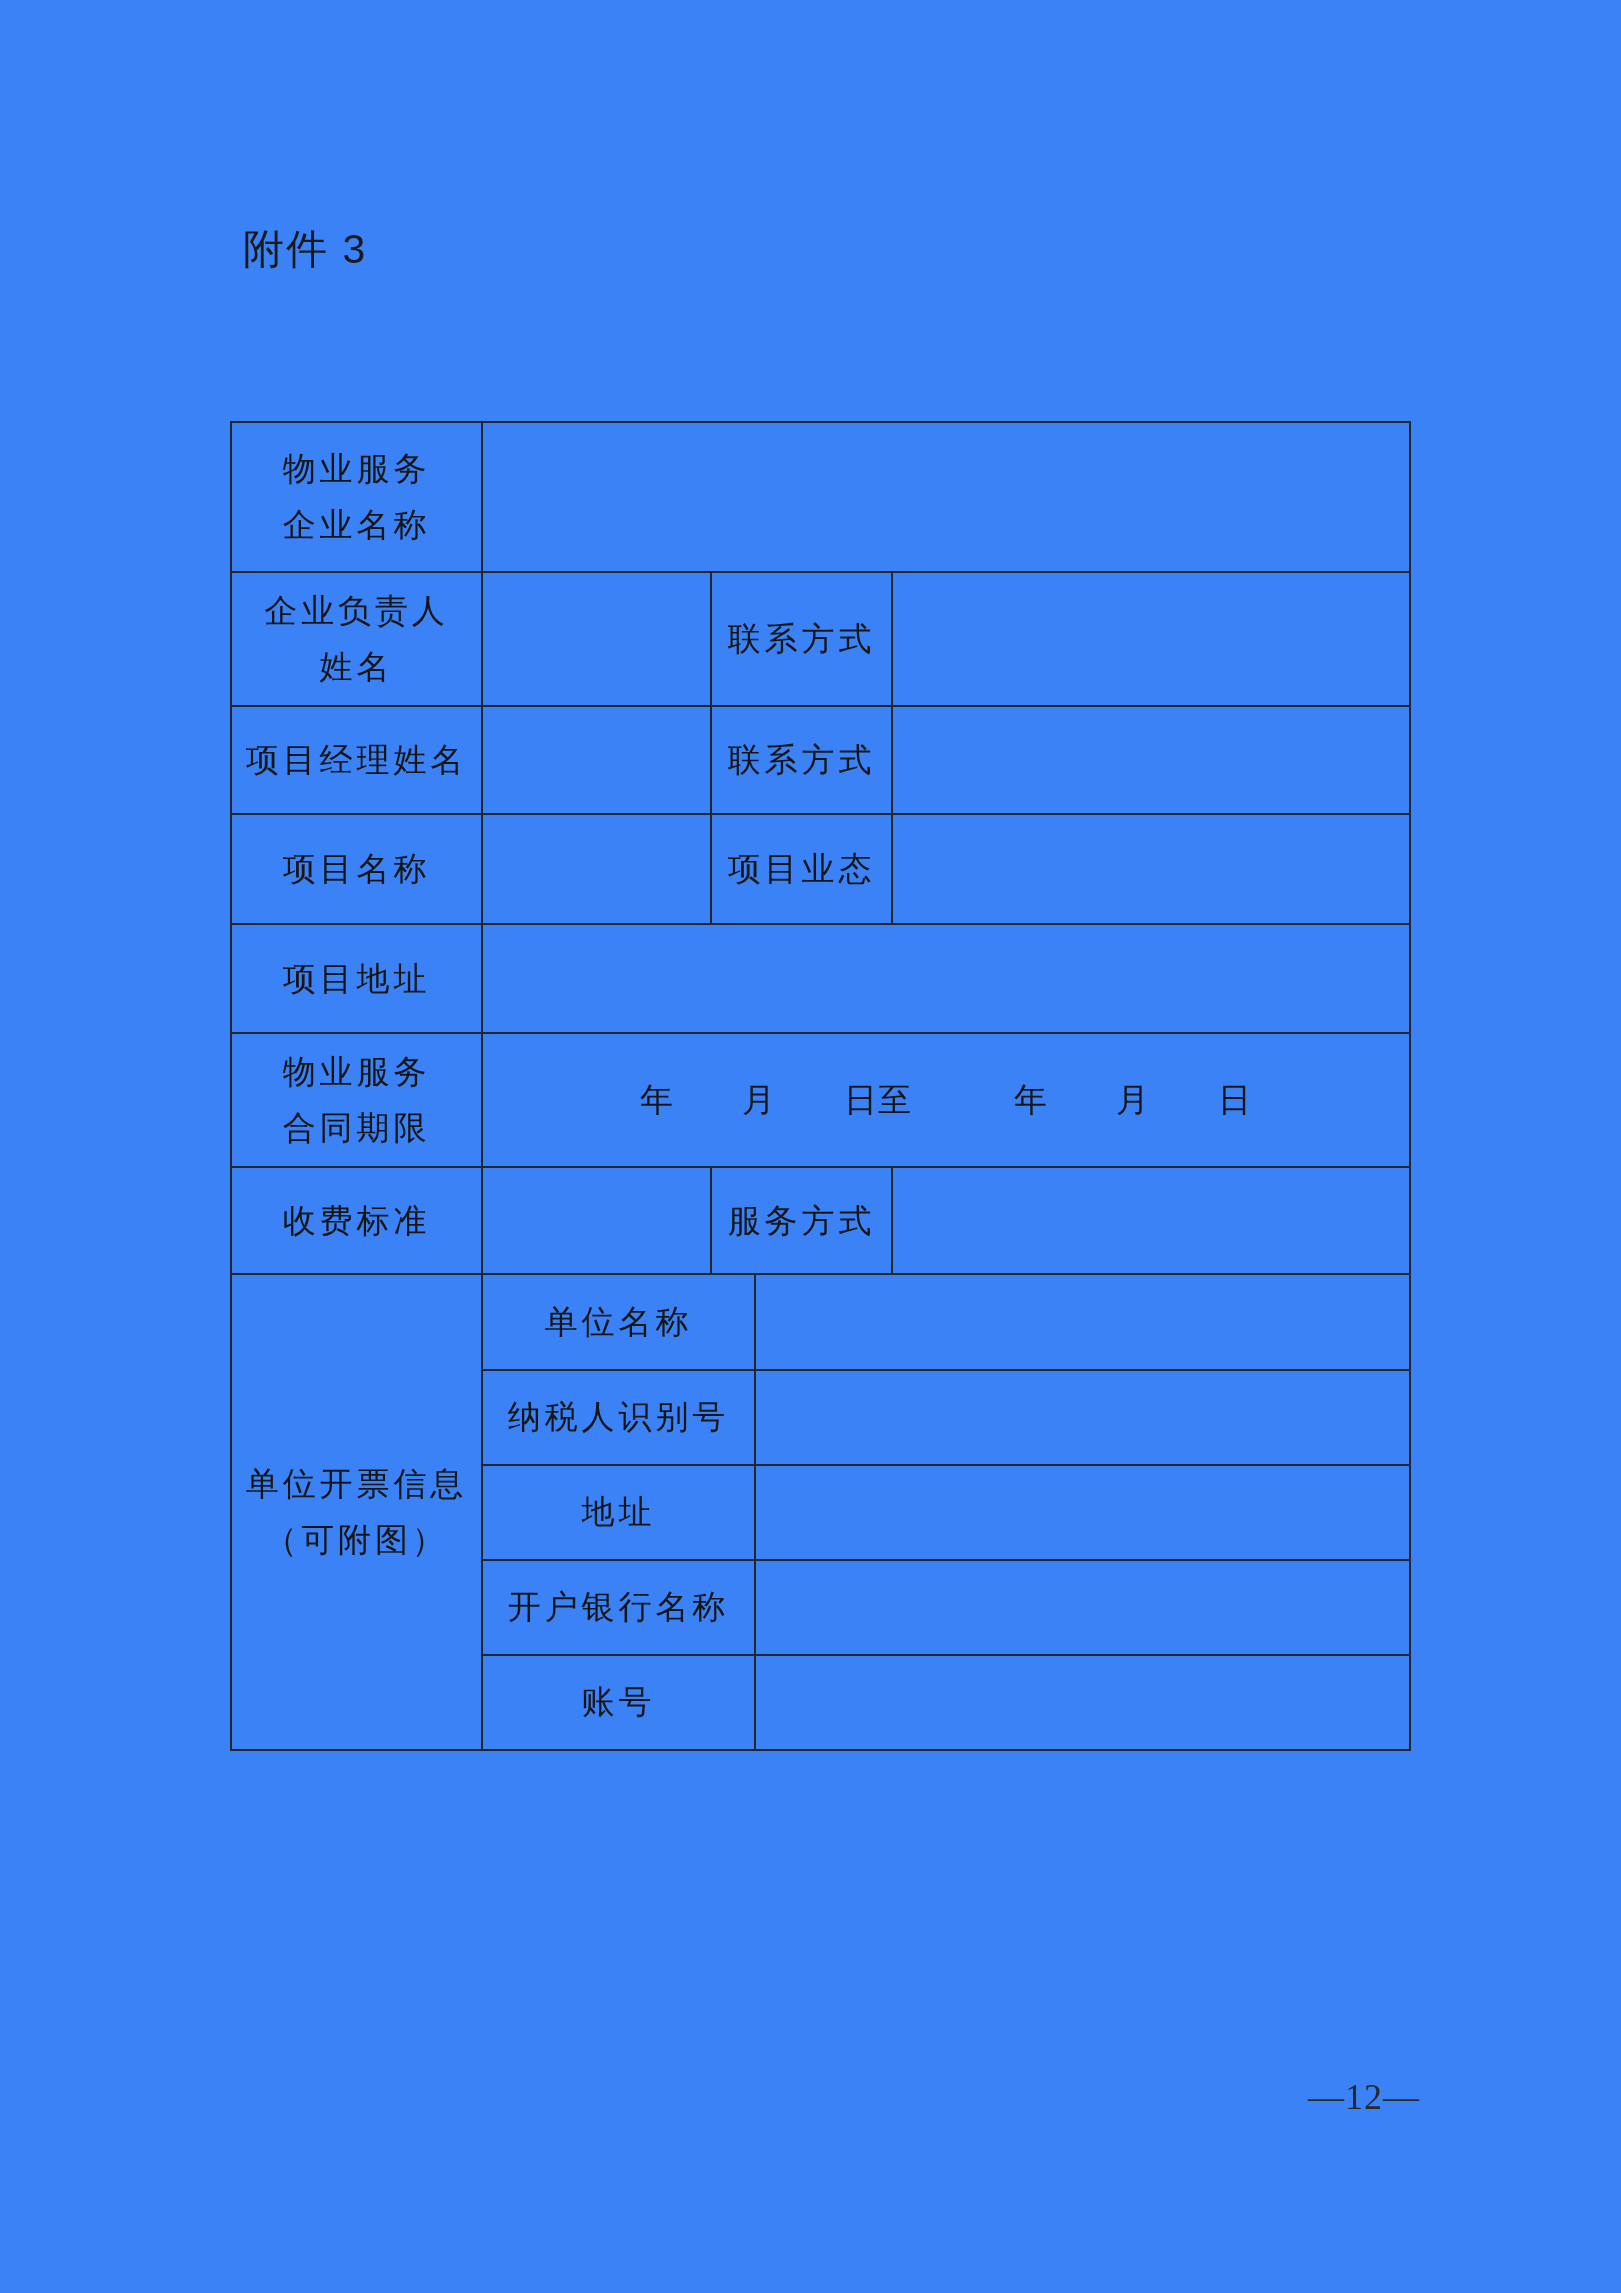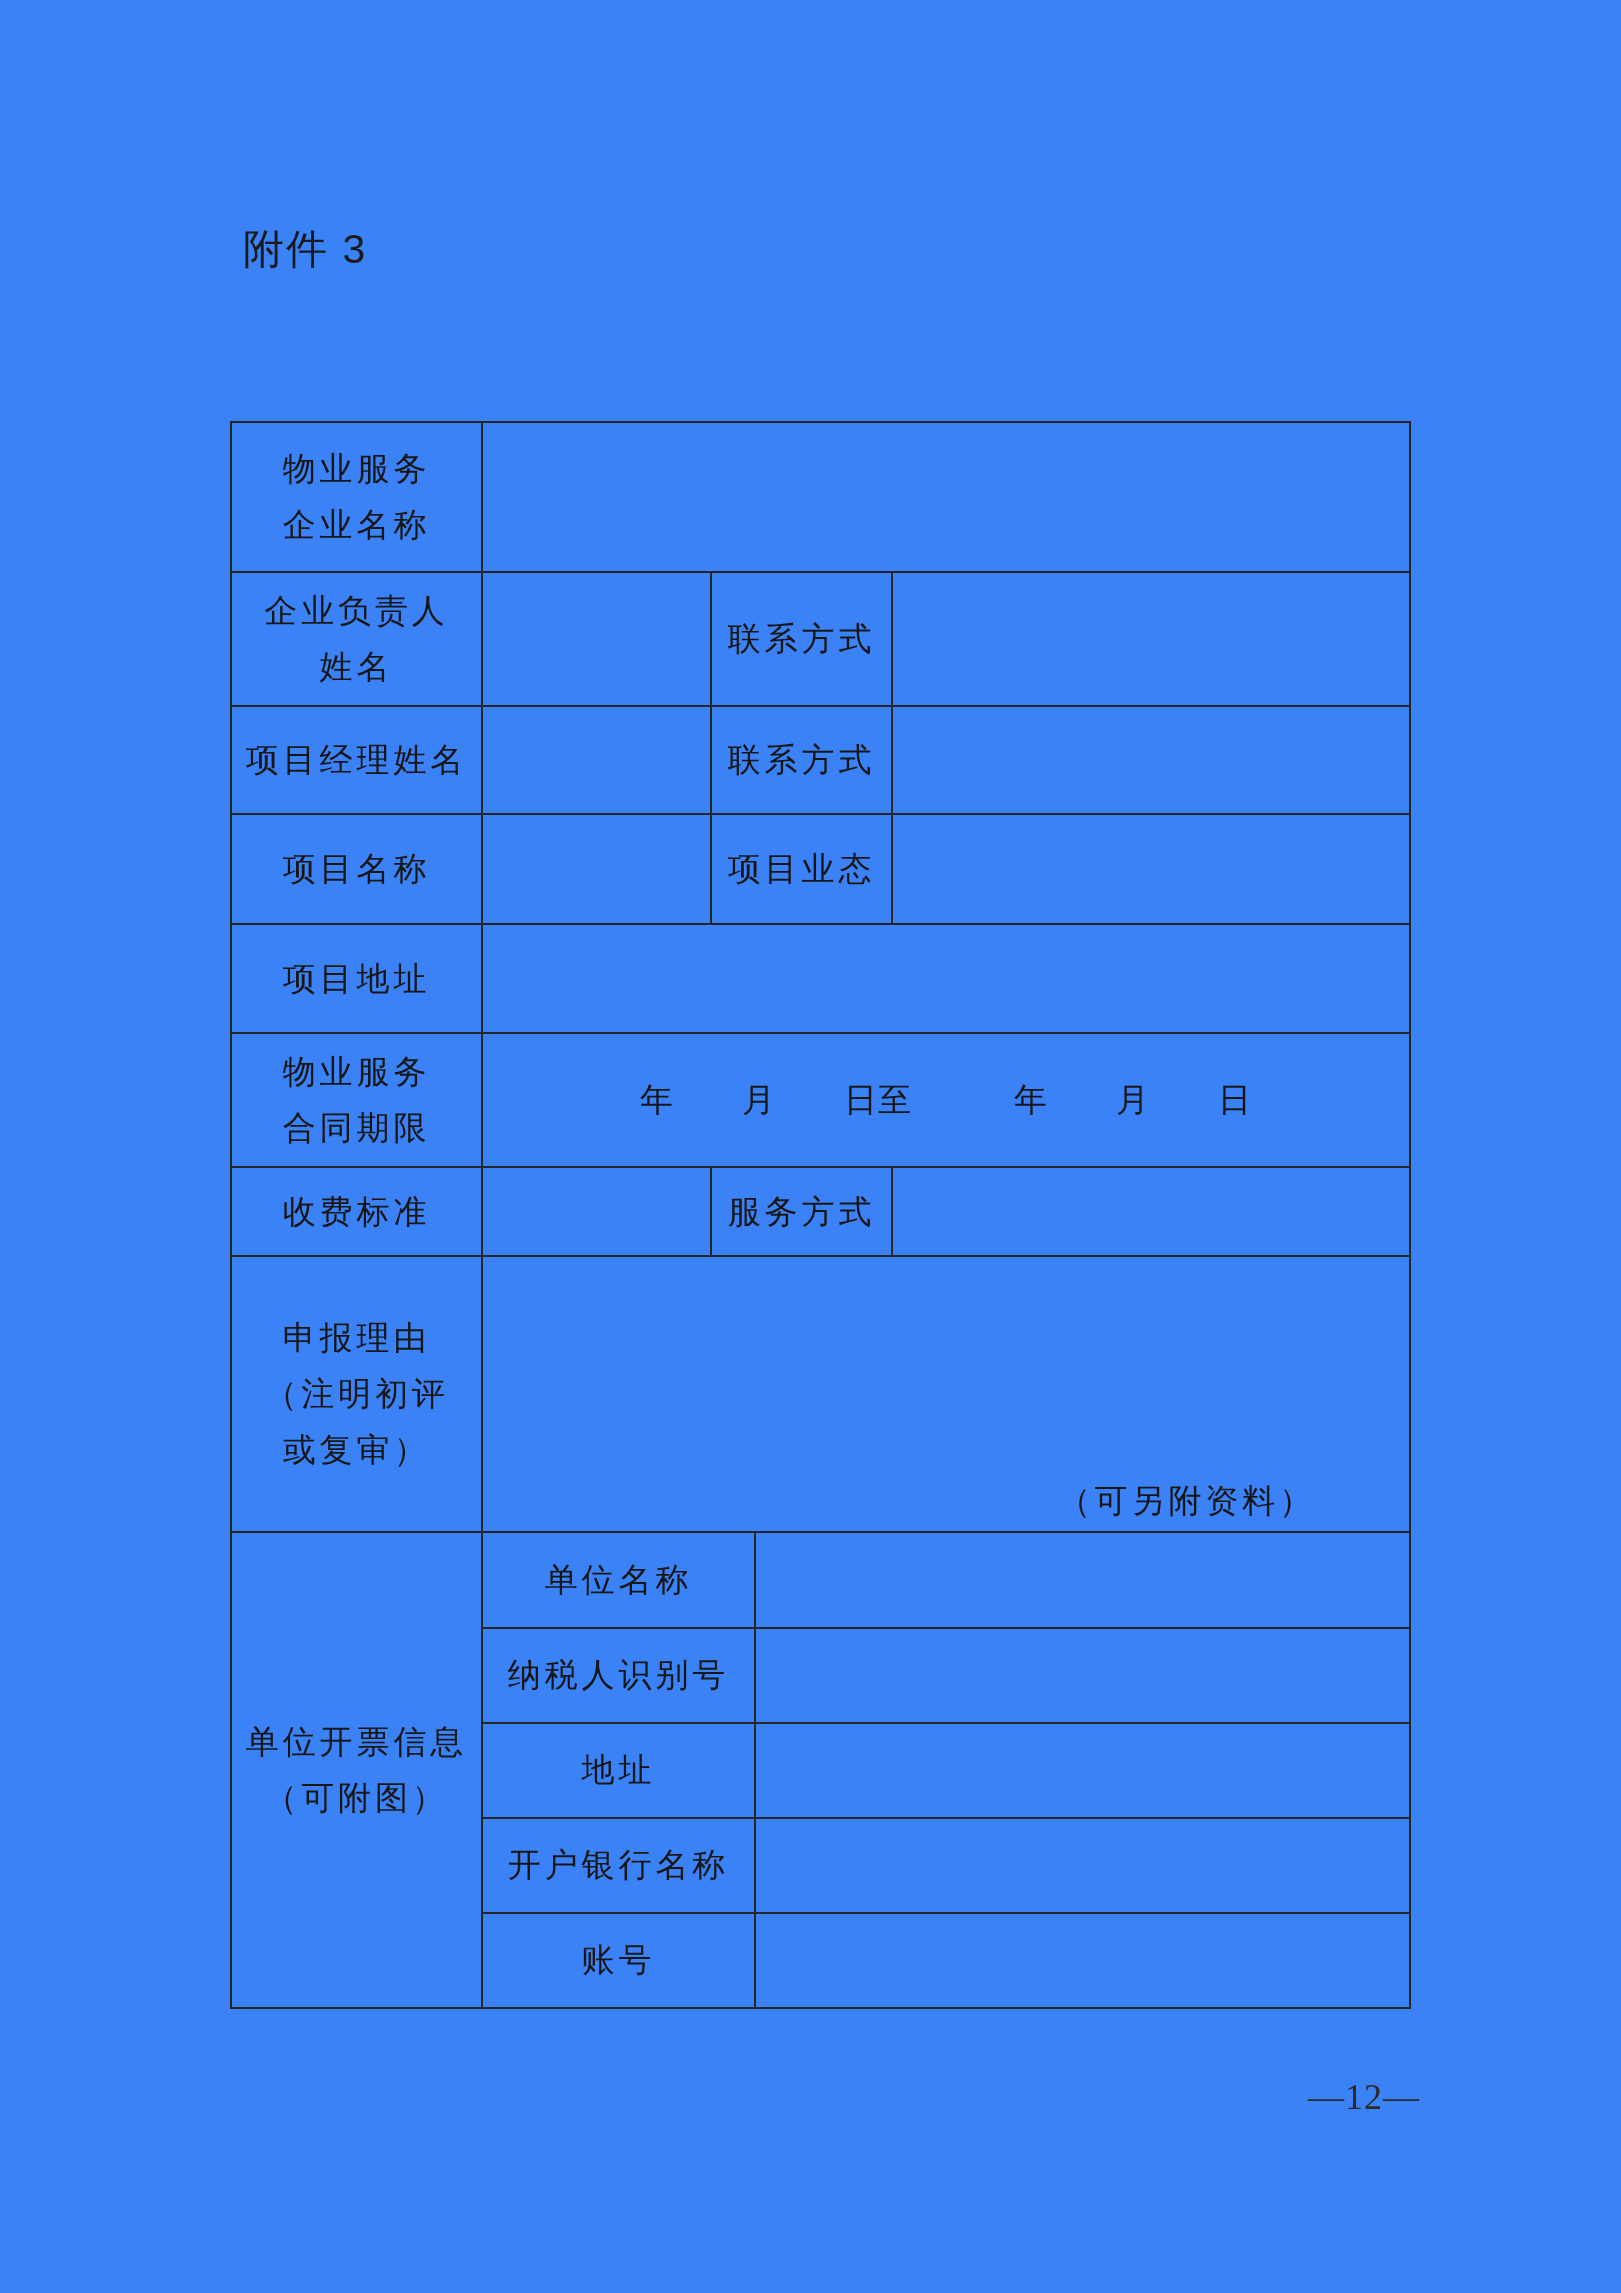--- a/index.html
+++ b/index.html
@@ -58,21 +58,21 @@
   }
   .period-value{
     font-size:33px;letter-spacing:1px;white-space:pre;
   }
   tr.r1{height:150px;}
   tr.r2{height:109px;}
   tr.r3{height:108px;}
   tr.r4{height:110px;}
   tr.r5{height:109px;}
   tr.r6{height:114px;}
-  tr.r7{height:89px;}
+  tr.r7{height:107px;}
   tr.r8{height:276px;}
   tr.rb{height:95px;}
   .pageno{
     position:absolute;left:1308px;top:2076px;
     font-size:36px;letter-spacing:1px;color:#2a2a2a;
   }
 </style>
 </head>
 <body>
 
@@ -125,28 +125,20 @@
         <td colspan="3">
           <span class="period-value">年　　月　　日至　　　年　　月　　日</span>
         </td>
       </tr>
       <tr class="r7">
         <td class="label">收费标准</td>
         <td></td>
         <td class="label">服务方式</td>
         <td></td>
       </tr>
-      <tr class="r8">
-        <td class="label">申报理由
-（注明初评
-或复审）</td>
-        <td colspan="3" class="rel">
-          <span class="note">（可另附资料）</span>
-        </td>
-      </tr>
     </tbody>
       </table>
 
     <table class="t lower">
       <colgroup>
         <col style="width:251px">
           <col style="width:273px">
           <col>
       </colgroup>
       <tbody>

